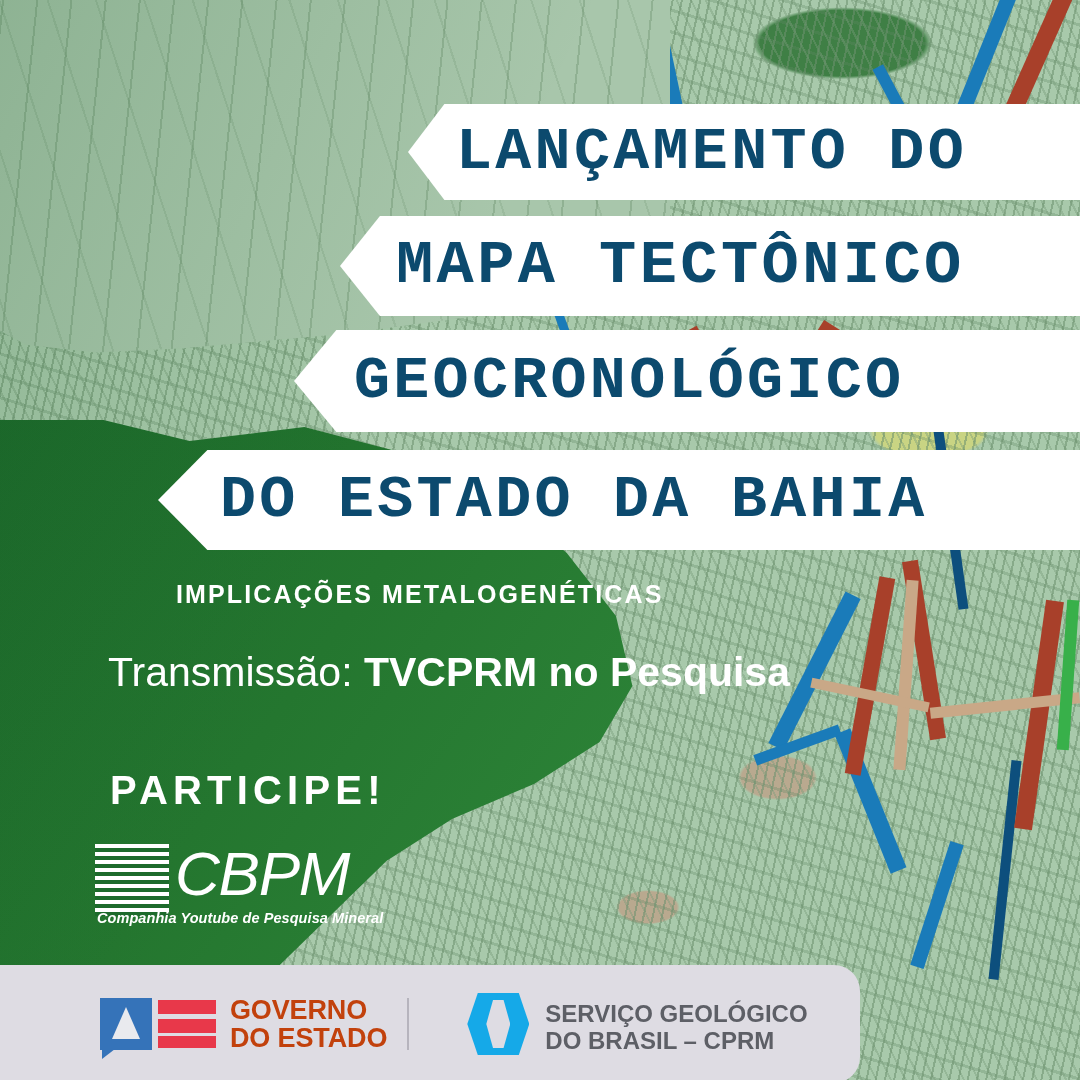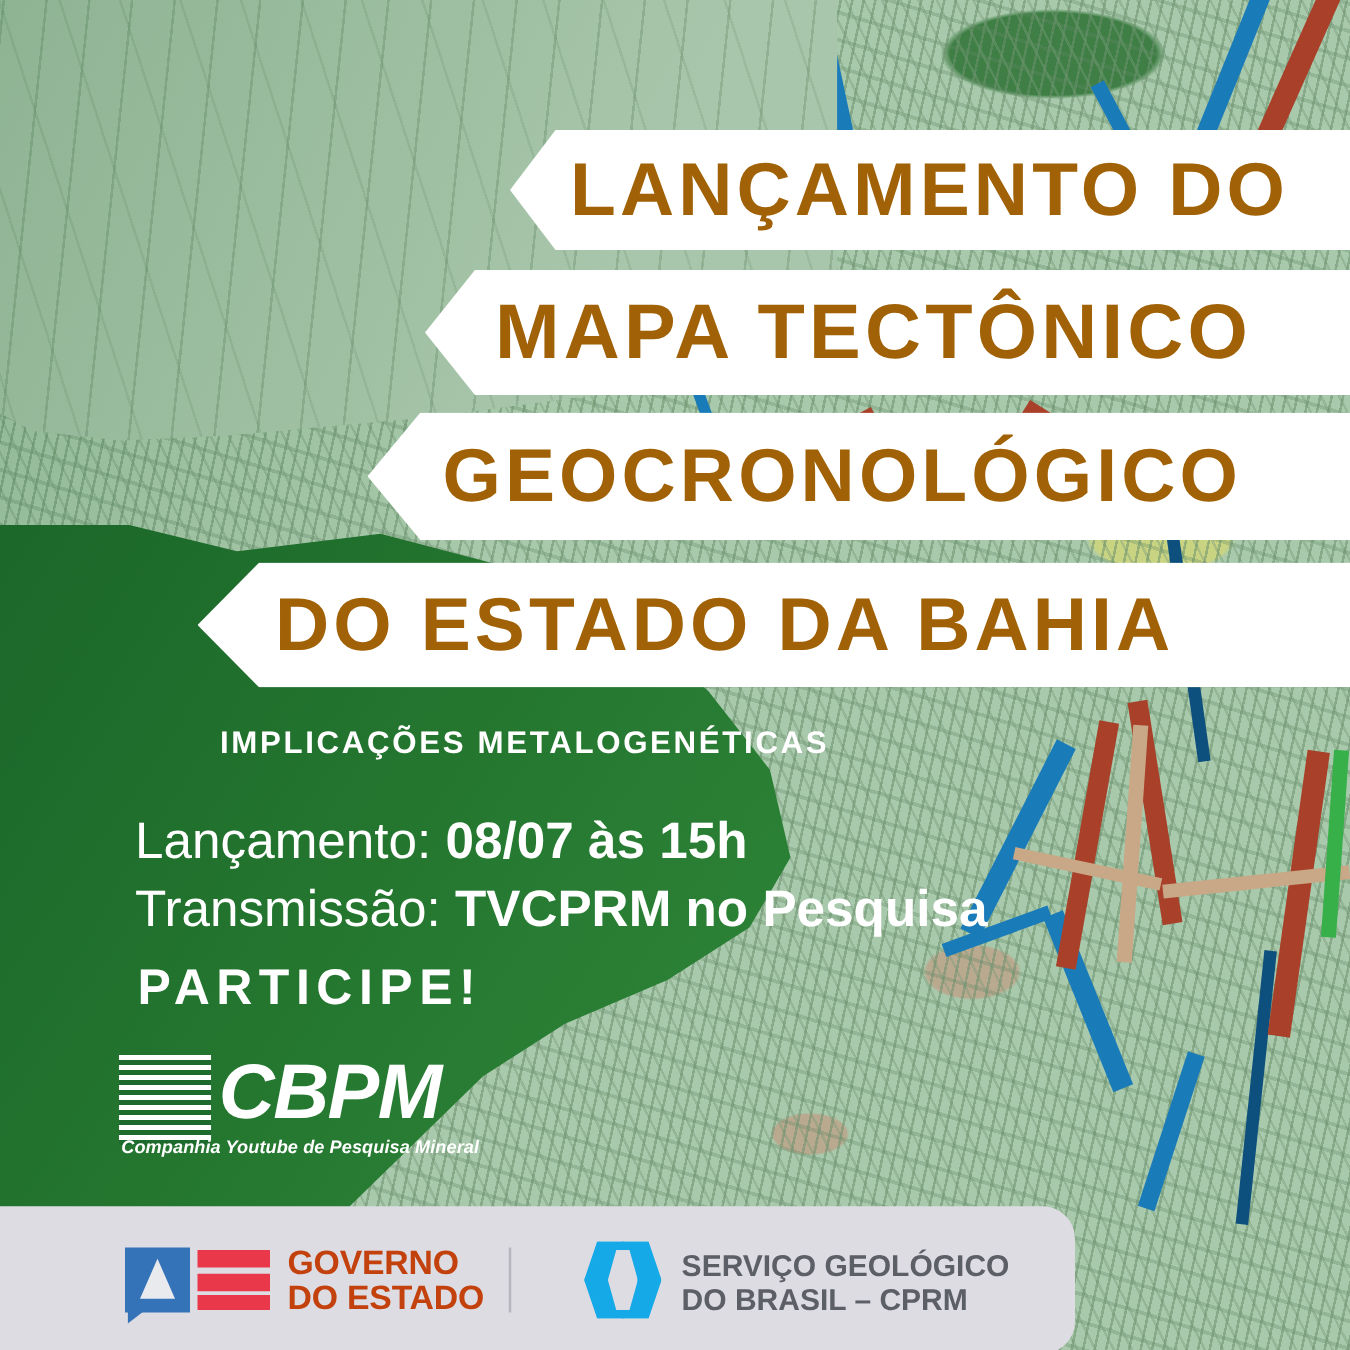--- a/index.html
+++ b/index.html
@@ -70,23 +70,23 @@
   .banners{position:absolute;left:0;top:0;width:1080px;height:580px;}
   .banner{
     position:absolute;
     background:#ffffff;
     display:flex;align-items:center;
     box-sizing:border-box;
     clip-path:polygon(0% 50%, 5.2% 0%, 100% 0%, 100% 100%, 5.2% 100%);
     filter:drop-shadow(-9px 11px 0px rgba(17,74,30,.92));
   }
   .banner span{
-    font-family:Liberation Sans, sans-serif;
+    font-family:Liberation Mono, monospace;
     font-weight:bold;
-    color:#a16207;
+    color:#0c4a6e;
     letter-spacing:0.055em;
     line-height:1;
     white-space:nowrap;
   }
 
   #banner-1{left:408px;top:104px;width:700px;height:96px;}
   #banner-1 span{font-size:60px;padding-left:48px;}
   #banner-2{left:340px;top:216px;width:768px;height:100px;}
   #banner-2 span{font-size:62px;padding-left:56px;}
   #banner-3{left:294px;top:330px;width:814px;height:102px;}
@@ -125,21 +125,21 @@
   }
   .cbpm-mark-inner{
     position:absolute;left:0;top:0;width:74px;height:72px;
     background:#1d6b2c;
     clip-path:polygon(0% 0%, 100% 0%, 100% 16%, 74% 8%, 56% 18%, 40% 10%, 20% 22%,
       10% 40%, 30% 36%, 46% 48%, 62% 40%, 82% 52%, 100% 46%, 100% 100%, 0% 100%);
     opacity:0;
   }
   .cbpm-word{
     position:absolute;left:80px;top:-4px;
-    font-size:62px;font-weight:bold;color:#ffffff;
+    font-size:62px;font-weight:normal;color:#ffffff;
     font-style:italic;letter-spacing:-0.02em;
   }
   .cbpm-tag{
     position:absolute;left:2px;top:68px;
     font-size:14.5px;color:#ffffff;font-style:italic;font-weight:bold;
     letter-spacing:0.005em;
   }
 
   
   .footer{
@@ -251,24 +251,20 @@
     </div>
     <div class="banner" id="banner-4">
       <span>DO ESTADO DA BAHIA</span>
     </div>
   </div>
 
   <div class="subtitle">IMPLICAÇÕES METALOGENÉTICAS</div>
 
   <div class="details">
     <div class="det-line">
-      <span class="lbl">Lançamento:</span>
-      <span class="val">08/07 às 15h</span>
-    </div>
-    <div class="det-line">
       <span class="lbl">Transmissão:</span>
       <span class="val">TVCPRM no Pesquisa</span>
     </div>
   </div>
 
   <div class="participe">PARTICIPE!</div>
 
   <div class="cbpm">
     <div class="cbpm-mark">
       <div class="cbpm-mark-inner"></div>

